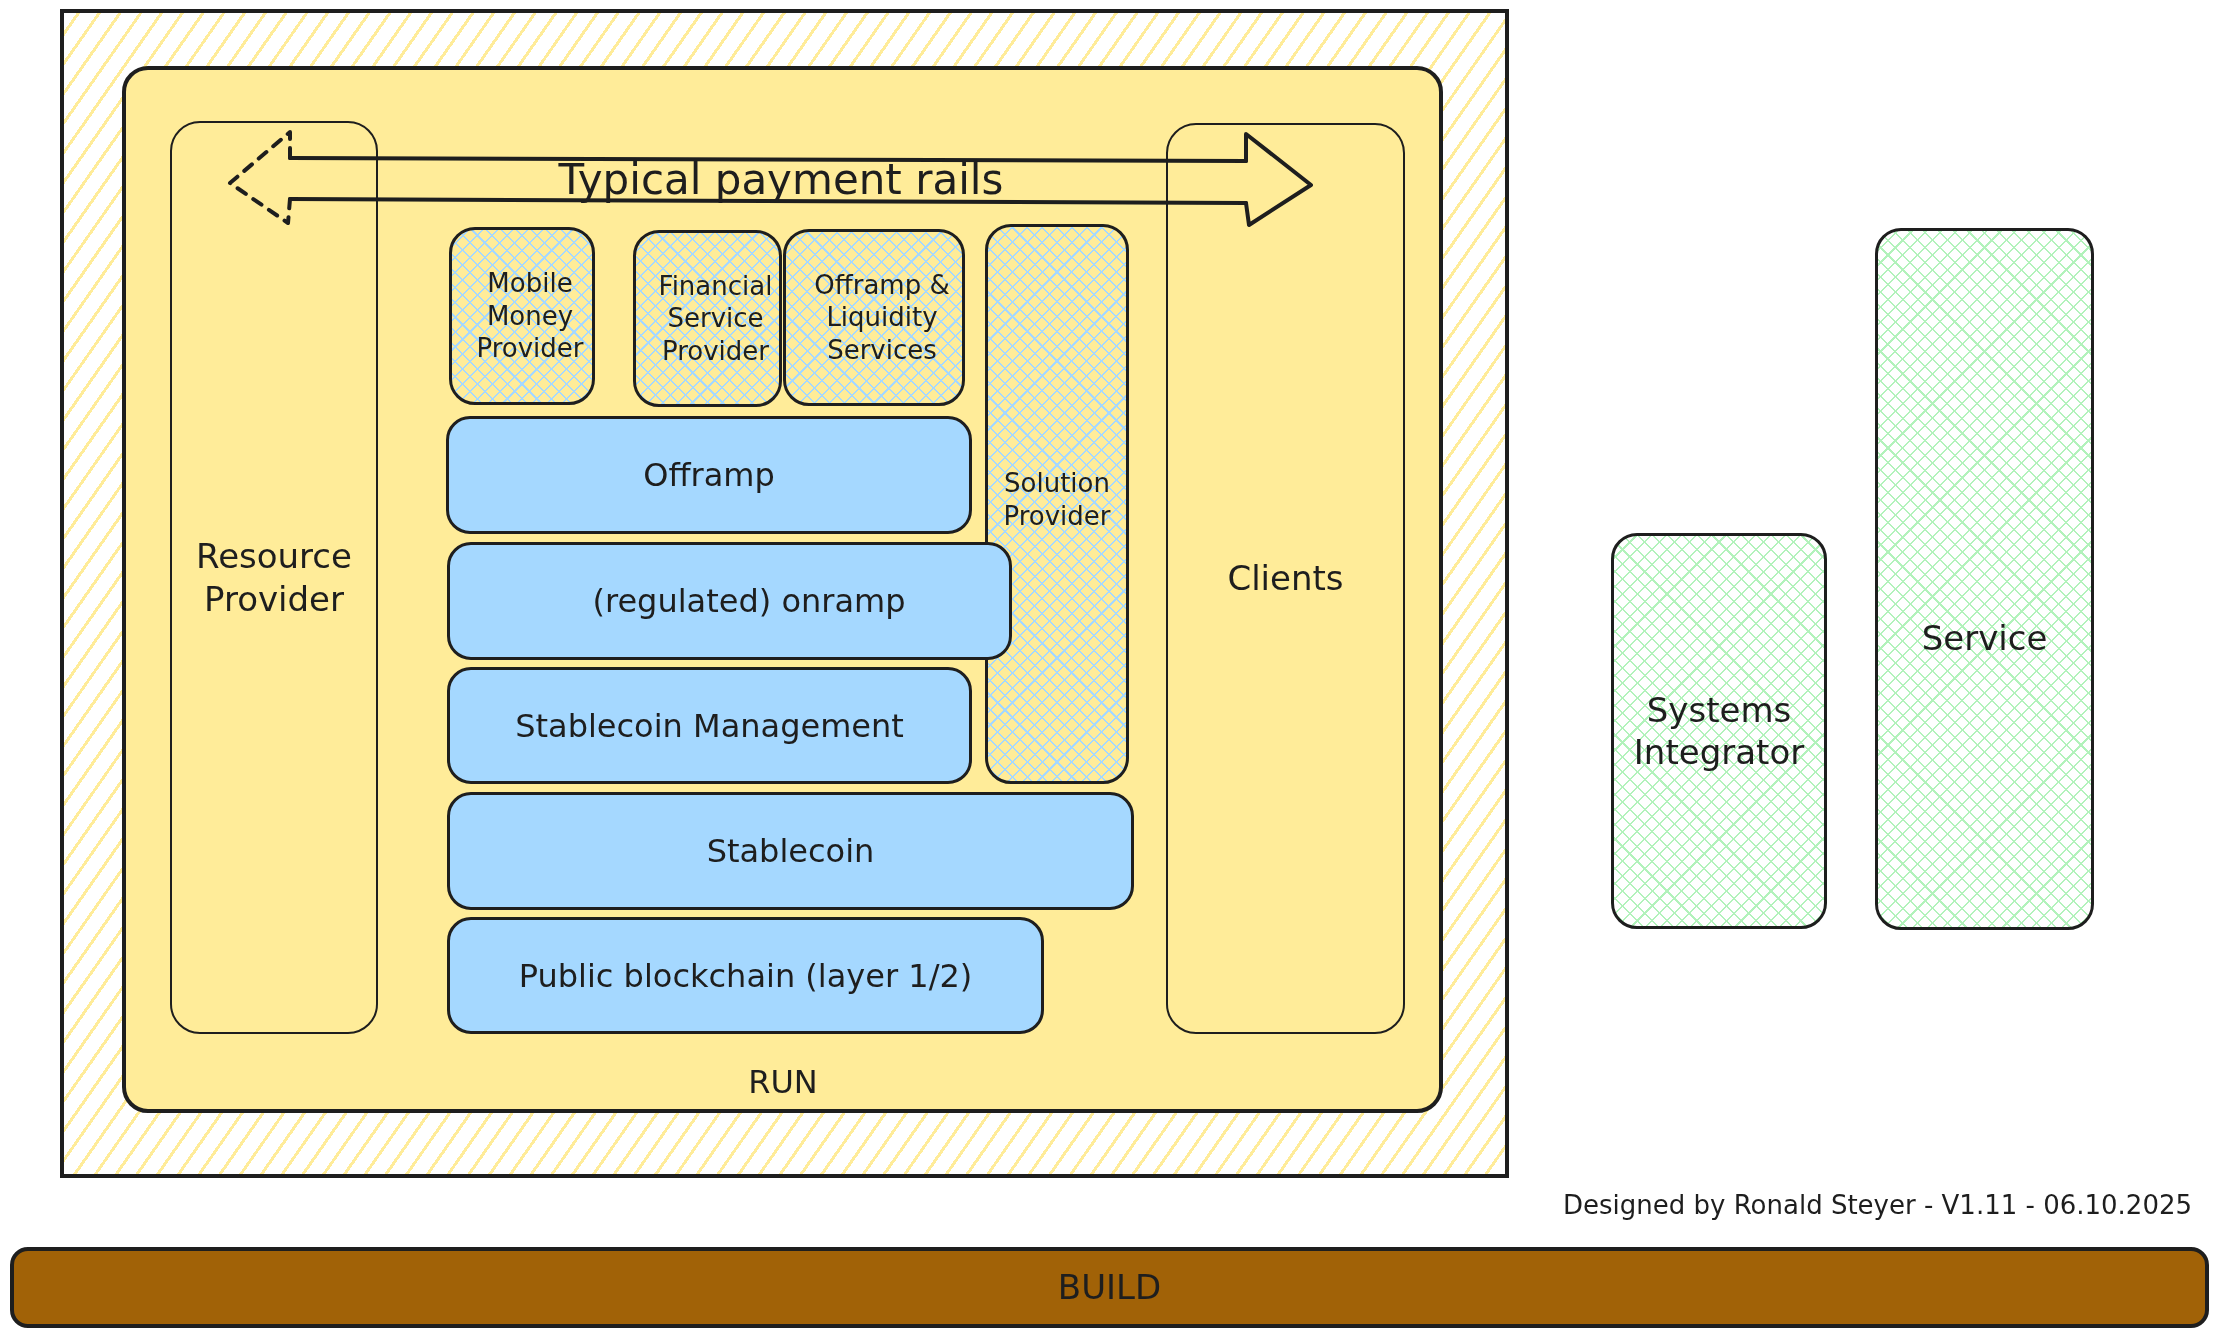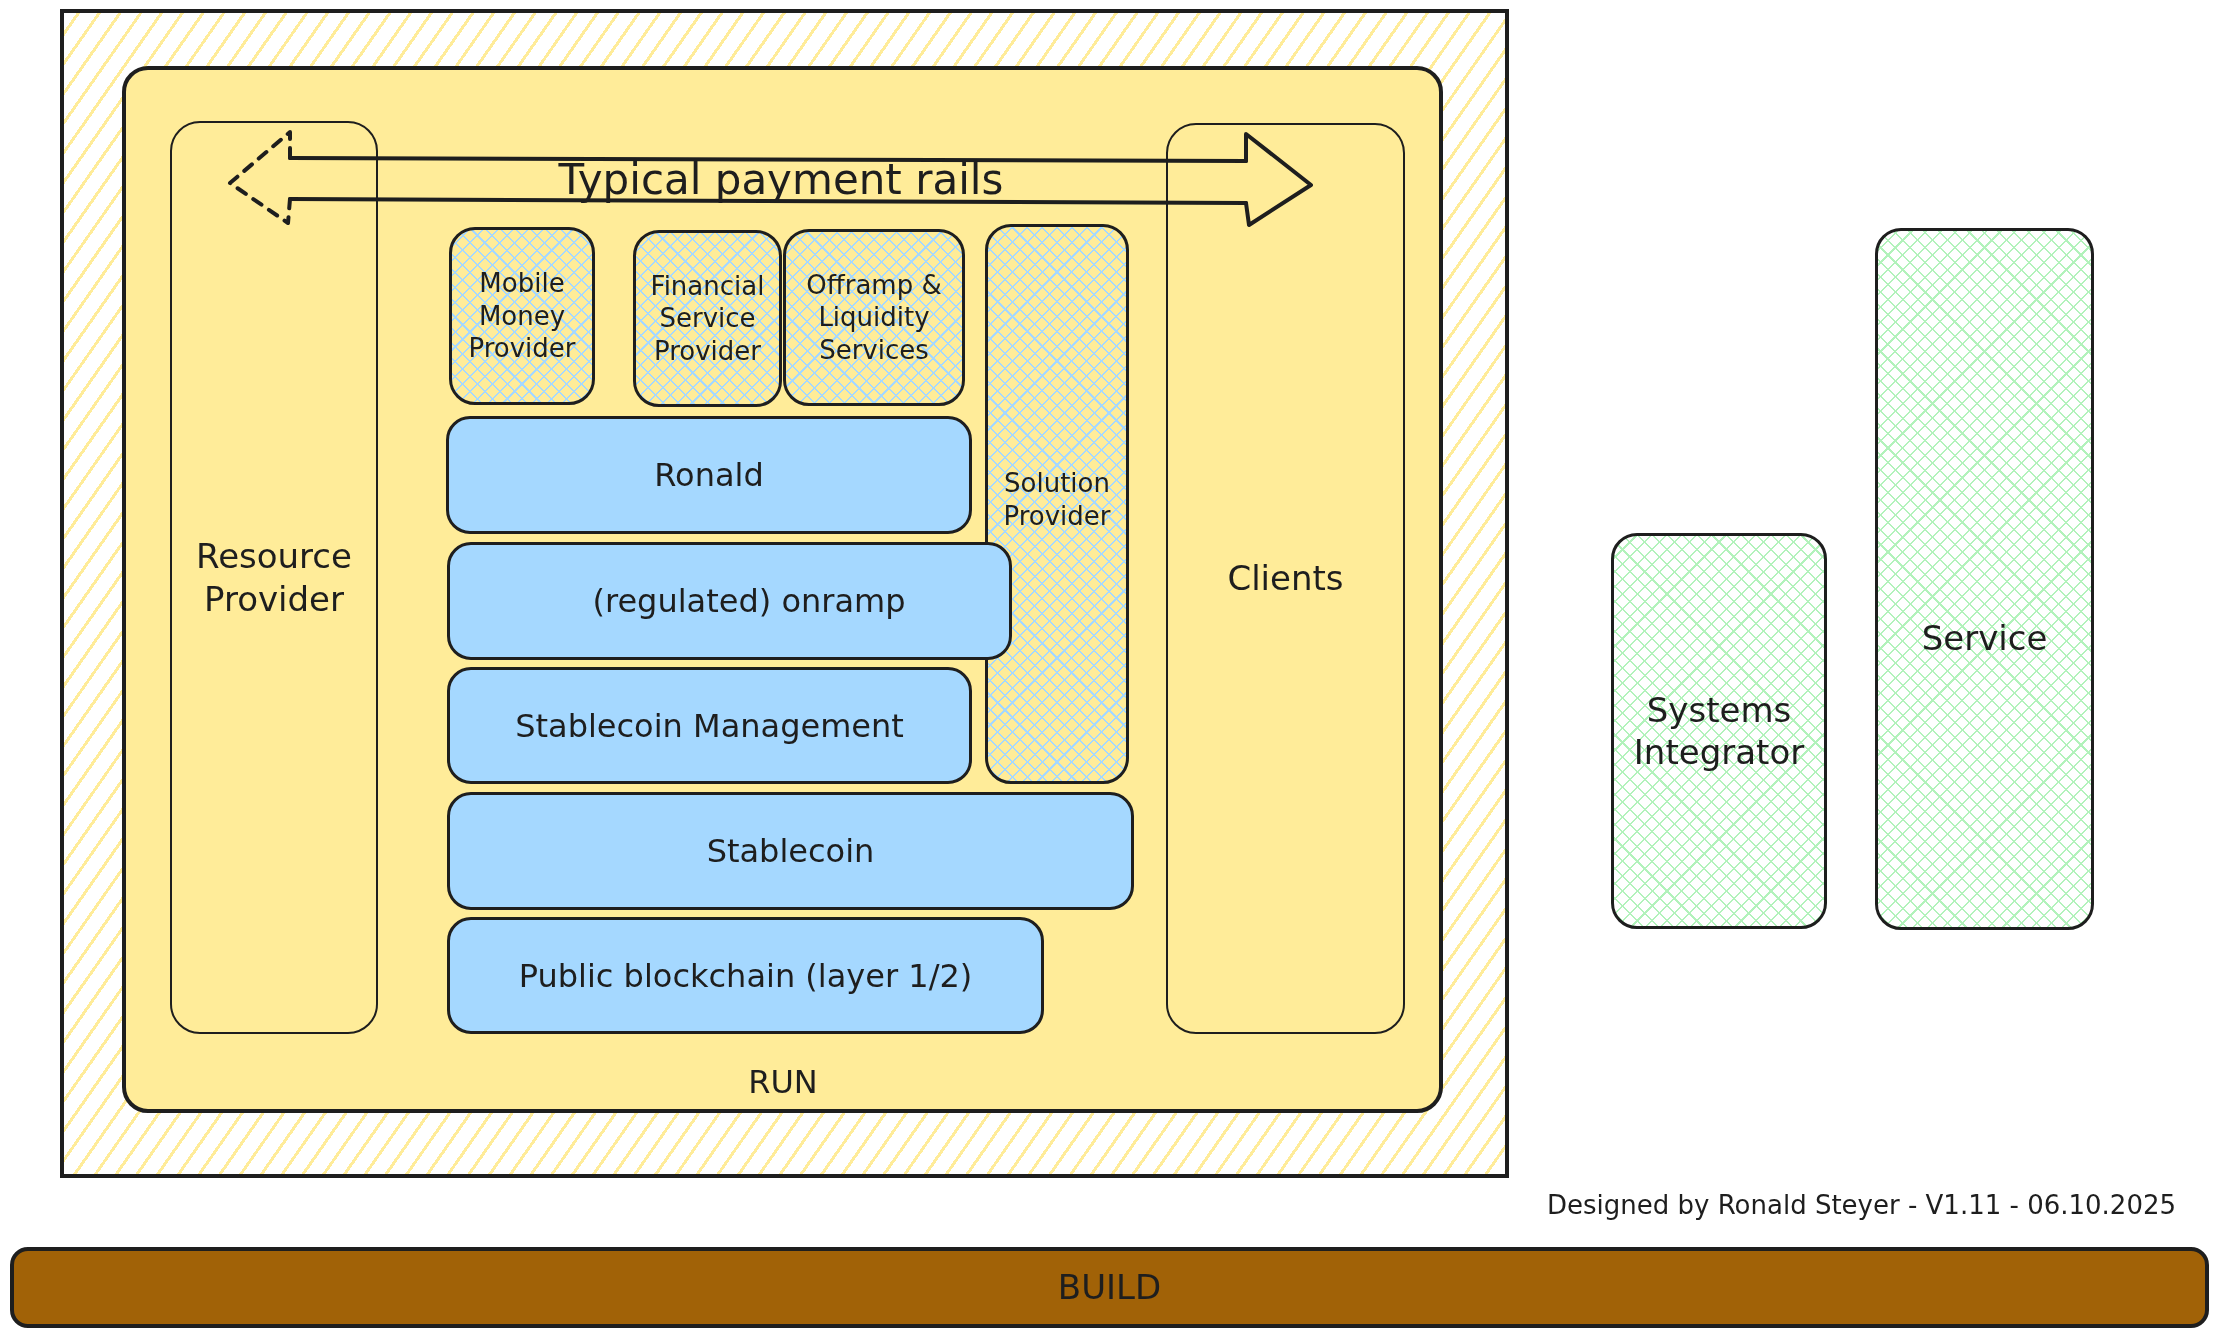--- a/index.html
+++ b/index.html
@@ -24,21 +24,21 @@
     background-color: #ffffff;
     background-image:
       repeating-linear-gradient(45deg, transparent 0 9px, #b2f2bb 9px 10.5px),
       repeating-linear-gradient(-45deg, transparent 0 9px, #b2f2bb 9px 10.5px);
     border: 3px solid #1e1e1e; border-radius: 26px;
   }
   .layer { background: #a5d8ff; border: 3px solid #1e1e1e; border-radius: 24px; }
   .build { background: #a16207; border: 4px solid #1e1e1e; border-radius: 18px; }
   .label { display: flex; align-items: center; justify-content: center; text-align: center;
            white-space: pre-line; line-height: 1.25; }
-  .t-sm { font-size: 26px; }
+  .t-sm { font-size: 26px; padding-left: 16px; }
   .t-md { font-size: 32px; }
   .t-lg { font-size: 34px; }
   .t-xl { font-size: 42px; }
   svg { position: absolute; left: 0; top: 0; }
 </style>
 </head>
 <body>
 
 <div class="abs hatch-yellow frame-outer" style="left:60px; top:9px; width:1449px; height:1169px;"></div>
 
@@ -78,21 +78,21 @@
 Liquidity
 Services</span>
 </div>
 
 <div class="abs cross-blue t-sm" style="left:985px; top:224px; width:144px; height:560px; text-align:center;">
   <div class="label" style="position:absolute; left:0; right:0; top:240px;">Solution
 Provider</div>
 </div>
 
 <div class="abs layer label t-md" style="left:446px; top:416px; width:526px; height:118px;">
-  <span>Ronald</span>
+  <span>Offramp</span>
 </div>
 <div class="abs layer label t-md" style="left:447px; top:542px; width:565px; height:118px;padding-left:39px;">
   <span>(regulated) onramp</span>
 </div>
 <div class="abs layer label t-md" style="left:447px; top:667px; width:525px; height:117px;">
   <span>Stablecoin Management</span>
 </div>
 <div class="abs layer label t-md" style="left:447px; top:792px; width:687px; height:118px;">
   <span>Stablecoin</span>
 </div>

